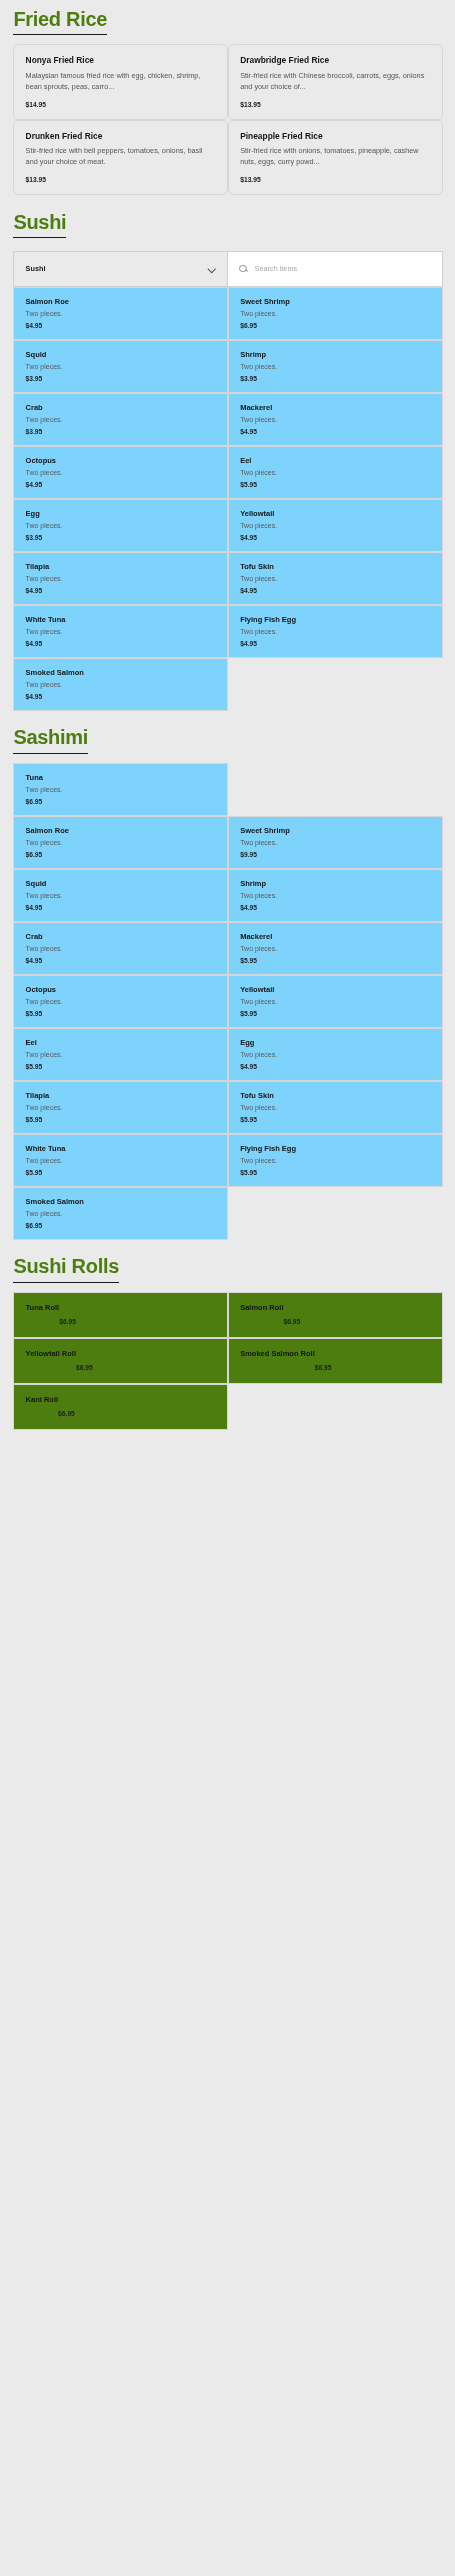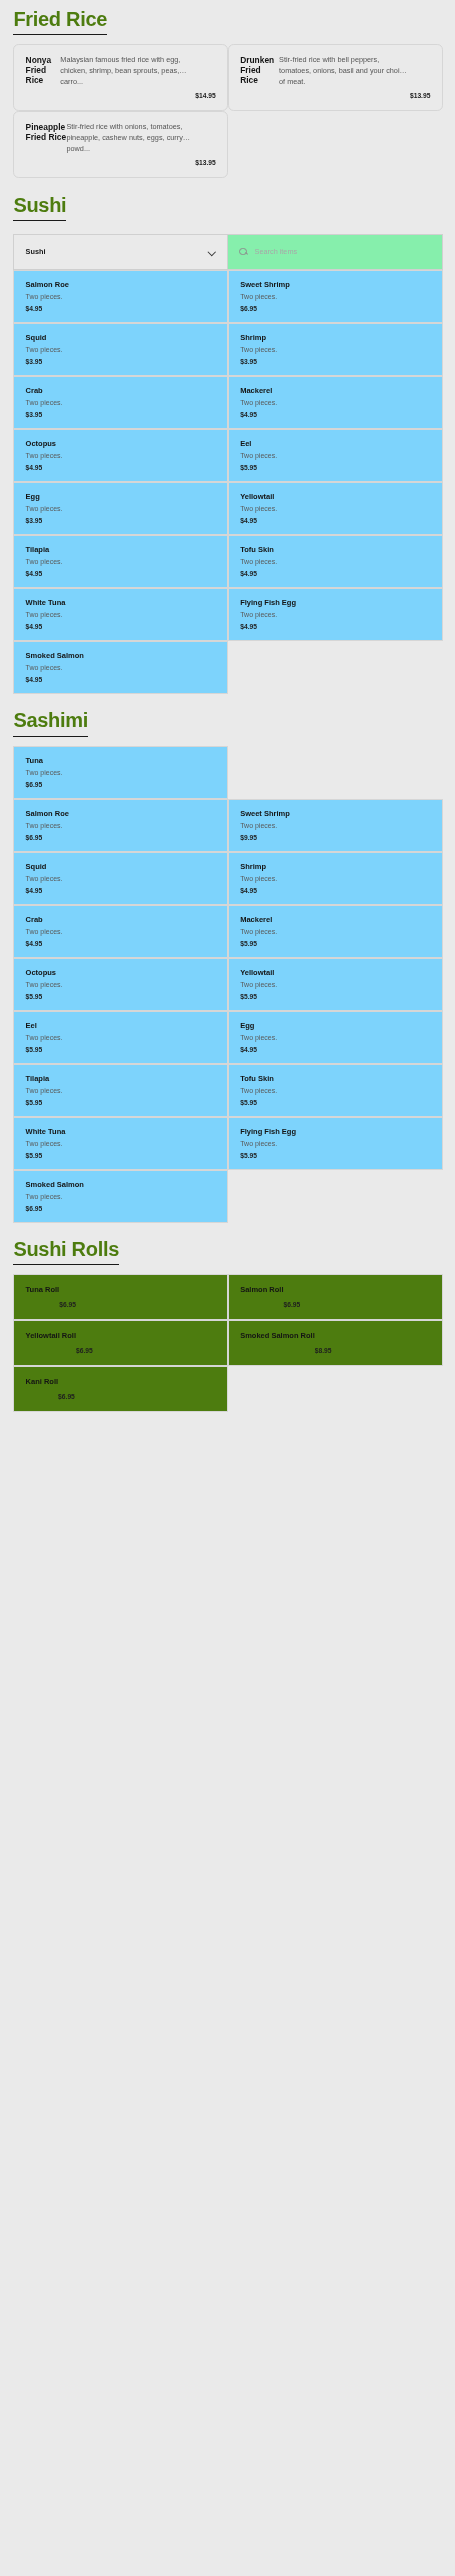--- a/index.html
+++ b/index.html
@@ -42,21 +42,21 @@
     row-gap: 0px;
     padding: 0 13.4px;
   }
   .card {
     background: #eaeaea;
     border: 0.6px solid #d6d6d6;
     border-radius: 5.6px;
     padding: 10px 11.2px 11.2px 11.2px;
     min-height: 67px;
     display: flex;
-    flex-direction: row;
+    flex-direction: column;
     justify-content: flex-start;
     margin: 0;
   }
   .card-title {
     font-size: 8.4px;
     font-weight: bold;
     color: #141414;
     margin: 0 0 5.6px 0;
     line-height: 1.2;
   }
@@ -92,21 +92,21 @@
     justify-content: space-between;
     padding: 0 11.2px;
     font-size: 7.3px;
     font-weight: bold;
     color: #1a1a1a;
     border-radius: 0;
   }
   .search-box {
     border: 0.6px solid #d0d0d0;
     border-left: none;
-    background: #86efac;
+    background: #ffffff;
     height: 36px;
     display: flex;
     align-items: center;
     gap: 5.6px;
     padding: 0 11.2px;
     font-size: 7.3px;
     color: #9a9a9a;
   }
   .search-input {
     border: none;
@@ -208,20 +208,25 @@
     <div class="section-title-wrap">
       <div class="section-title">Fried Rice</div>
     </div>
     <div class="grid">
       <div class="card">
         <div class="card-title">Nonya Fried Rice</div>
         <div class="card-desc">Malaysian famous fried rice with egg, chicken, shrimp, bean sprouts, peas, carro...</div>
         <div class="card-price">$14.95</div>
       </div>
       <div class="card">
+        <div class="card-title">Drawbridge Fried Rice</div>
+        <div class="card-desc">Stir-fried rice with Chinese broccoli, carrots, eggs, onions and your choice of...</div>
+        <div class="card-price">$13.95</div>
+      </div>
+      <div class="card">
         <div class="card-title">Drunken Fried Rice</div>
         <div class="card-desc">Stir-fried rice with bell peppers, tomatoes, onions, basil and your choice of meat.</div>
         <div class="card-price">$13.95</div>
       </div>
       <div class="card">
         <div class="card-title">Pineapple Fried Rice</div>
         <div class="card-desc">Stir-fried rice with onions, tomatoes, pineapple, cashew nuts, eggs, curry powd...</div>
         <div class="card-price">$13.95</div>
       </div>
     </div>

